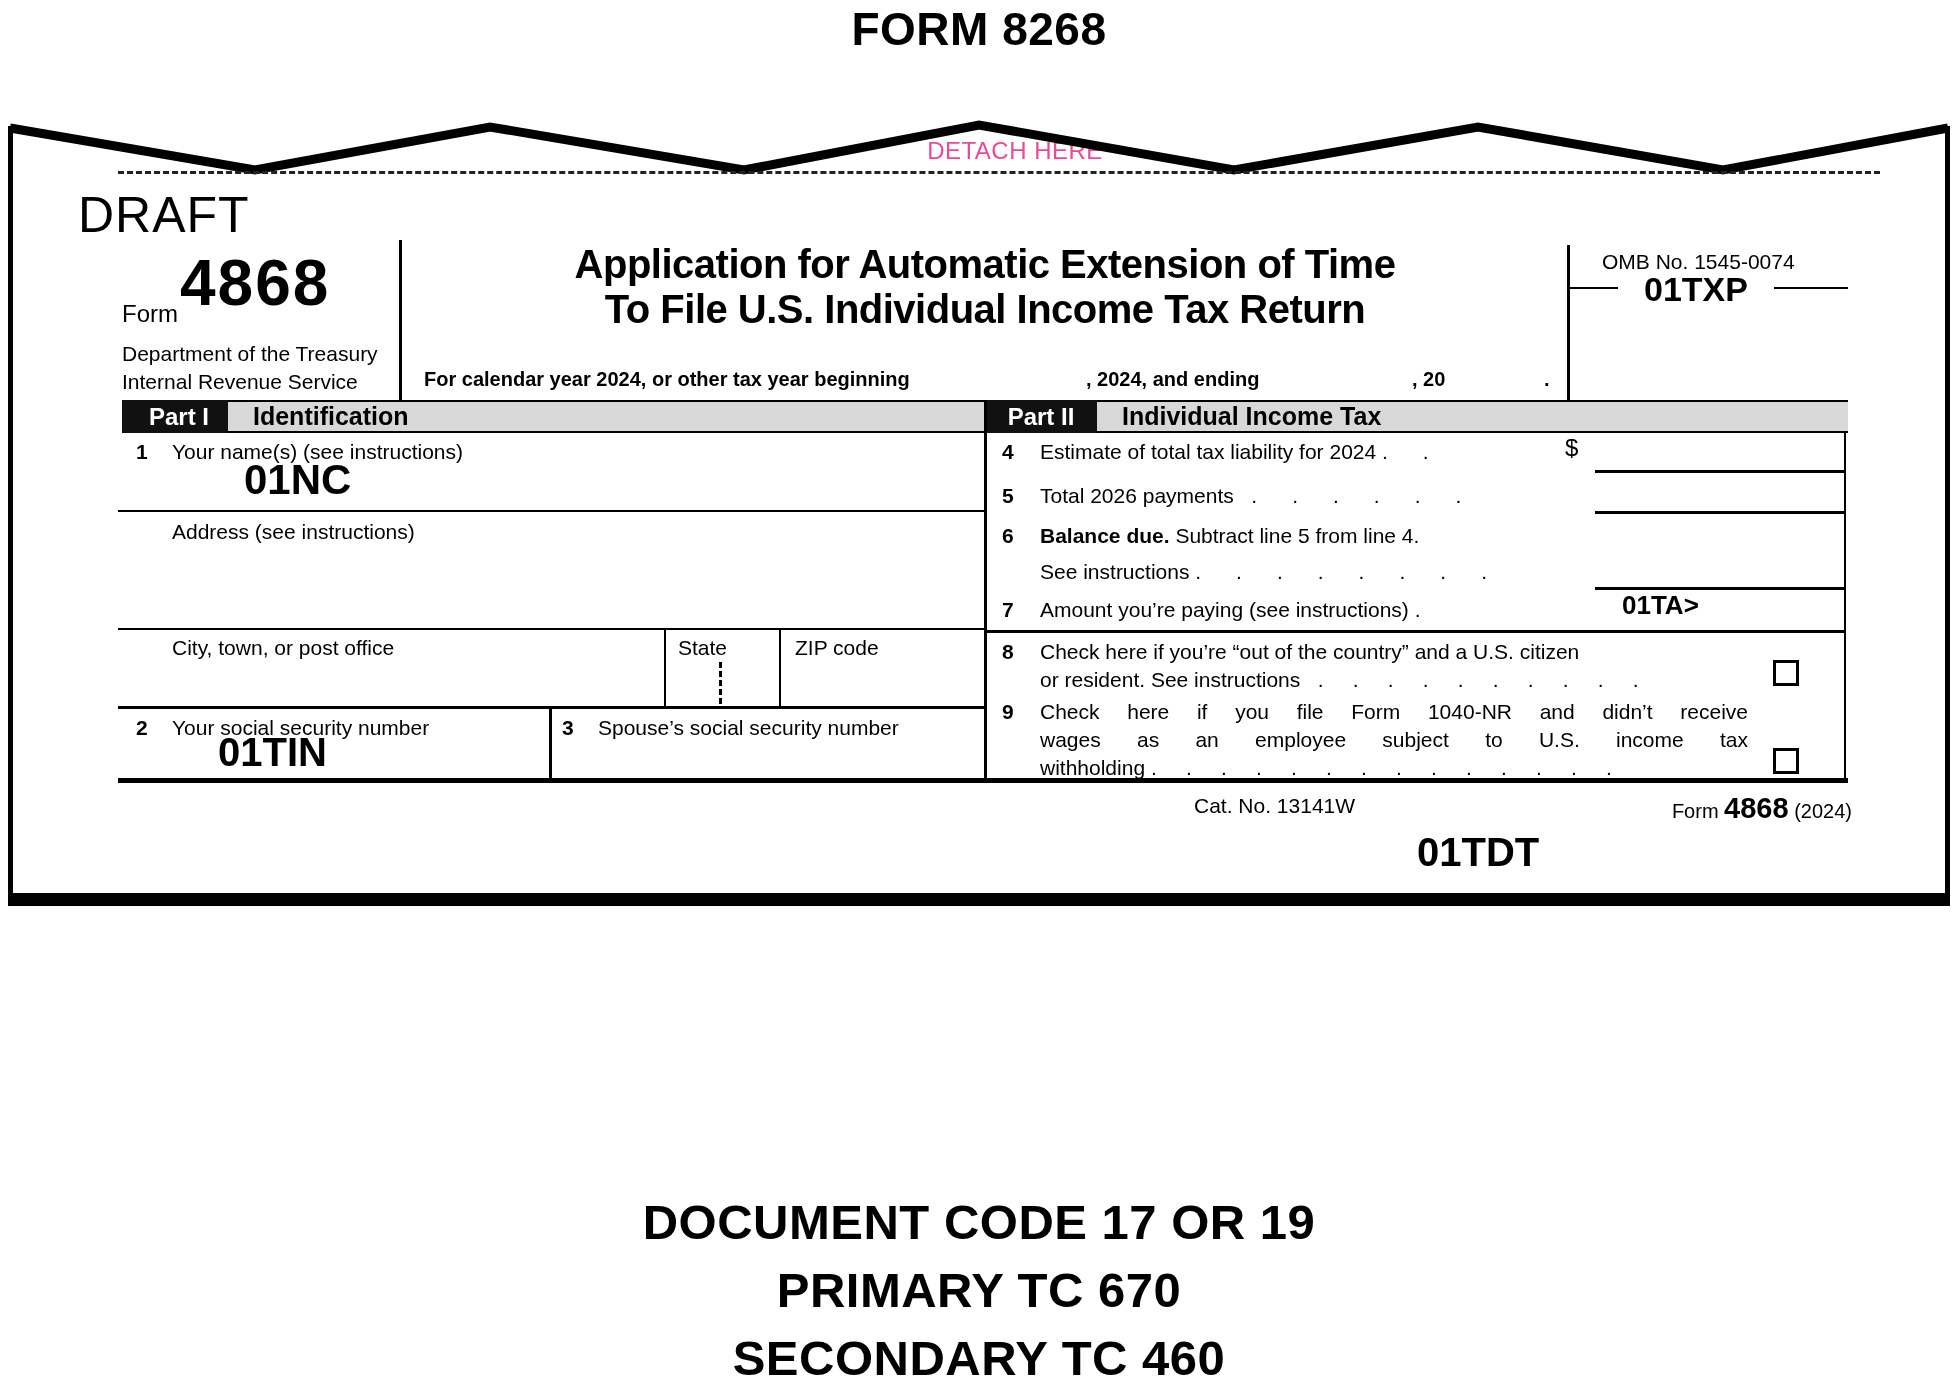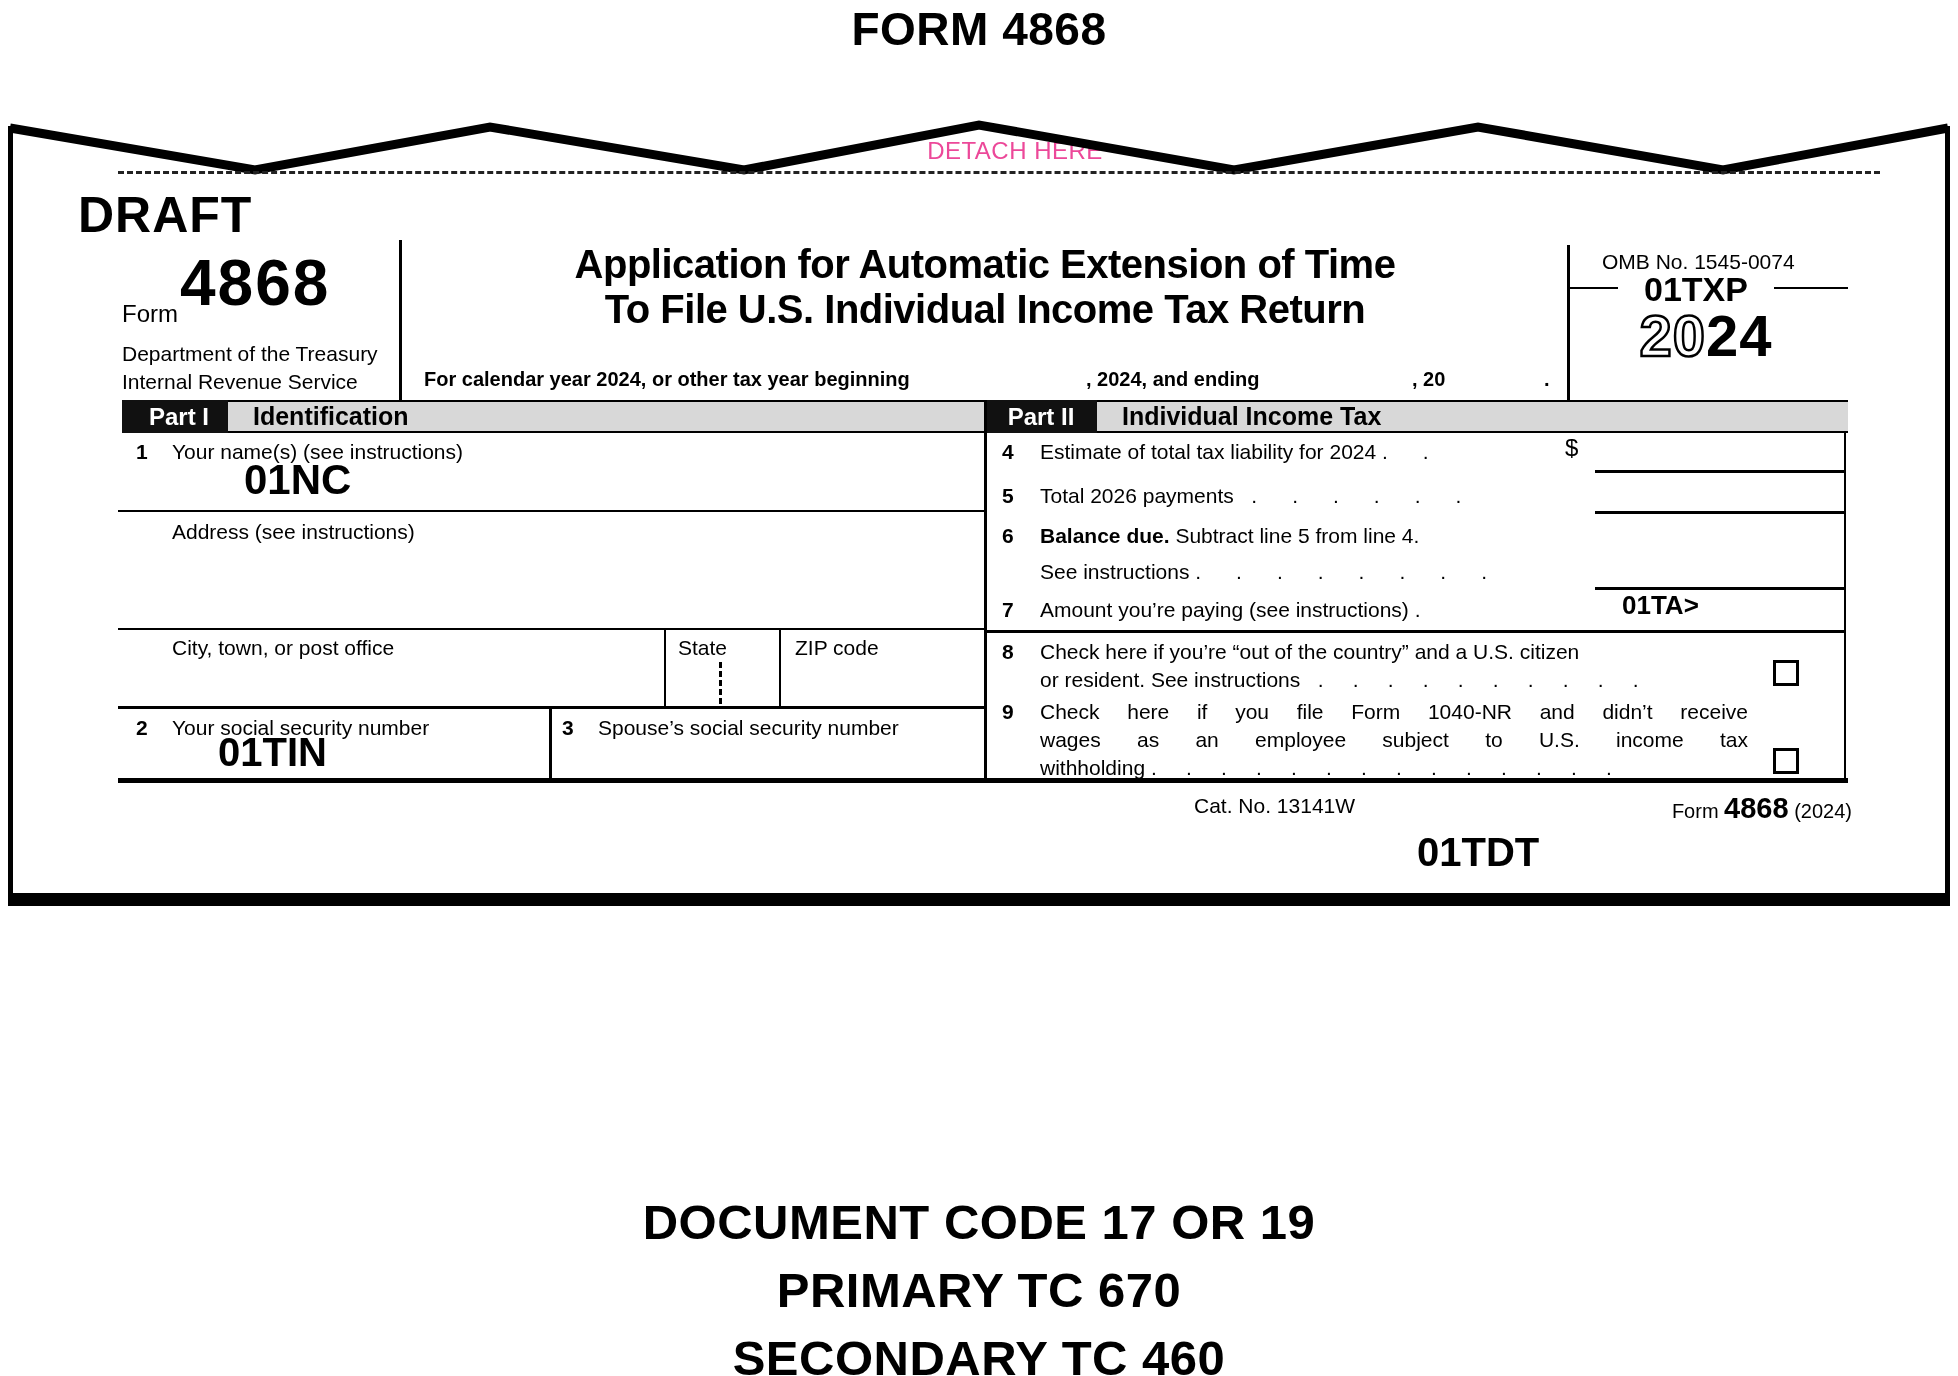--- a/index.html
+++ b/index.html
@@ -18,21 +18,21 @@
 
   .detach { top:137px; left:905px; width:220px; text-align:center; font-size:24px; color:#ec4899; letter-spacing:0.5px; }
   svg.tear { left:0; top:0; pointer-events:none; }
 
   .dashed-line { left:118px; top:171px; width:1762px; height:0; border-top:3px dashed #222; }
 
   .border-left  { left:8px;  top:126px; width:5px;  height:780px; background:#000; }
   .border-right { left:1945px; top:126px; width:5px; height:780px; background:#000; }
   .border-bottom{ left:8px; top:893px; width:1942px; height:13px; background:#000; }
 
-  .draft { left:78px; top:186px; font-size:50px; font-weight:bold; letter-spacing:1px; }
+  .draft { left:78px; top:186px; font-size:50px; font-weight:normal; letter-spacing:1px; }
 
   .form-word { left:122px; top:300px; font-size:24px; }
   .form-num-big { left:180px; top:246px; font-size:64px; font-weight:bold; letter-spacing:2px; }
   .dept { left:122px; font-size:21px; line-height:27px; }
 
   .vline { position:absolute; background:#000; }
 
   .main-title { left:405px; width:1160px; top:242px; text-align:center; font-size:40px; line-height:45px; font-weight:bold; letter-spacing:-0.5px; }
   .cal { top:368px; font-size:20px; font-weight:bold; }
 
@@ -59,21 +59,21 @@
   .bottom-block { left:0; right:0; top:1188px; text-align:center; }
   .bottom-block div { font-size:49px; line-height:68px; font-weight:bold; letter-spacing:0.5px; }
 
   .field { position:absolute; }
 </style>
 </head>
 <body>
 
 <div id="page">
 
-  <div class="abs top-title">FORM 4868</div>
+  <div class="abs top-title">FORM 8268</div>
 
   <div class="abs detach">DETACH HERE</div>
 
   <svg class="abs tear" width="1958" height="220" viewBox="0 0 1958 220">
     <polyline points="10,128 255,170 490,127 744,170 979,125 1234,170 1478,127 1723,170 1948,128" fill="none" stroke="#000" stroke-width="9"></polyline>
   </svg>
 
   <div class="abs border-left"></div>
   <div class="abs border-right"></div>
   <div class="abs border-bottom"></div>
@@ -99,21 +99,20 @@
   <div class="abs field" style="left:965px; top:368px; width:115px; height:24px;"></div>
   <div class="abs cal" style="left:1086px;">, 2024, and ending</div>
   <div class="abs field" style="left:1285px; top:368px; width:120px; height:24px;"></div>
   <div class="abs cal" style="left:1412px;">, 20</div>
   <div class="abs field" style="left:1465px; top:368px; width:70px; height:24px;"></div>
   <div class="abs cal" style="left:1544px;">.</div>
 
   <div class="abs omb">OMB No. 1545-0074</div>
   <div class="rule omb-rule"></div>
   <div class="abs txp">01TXP</div>
-  <div class="abs year"><span class="outline">20</span><span>24</span></div>
 
   <div class="bar-chip" style="left:122px; width:114px;">Part I</div>
   <div class="bar-gray" style="left:228px; width:757px;">Identification</div>
   <div class="bar-chip" style="left:985px; width:112px;">Part II</div>
   <div class="bar-gray" style="left:1097px; width:751px;">Individual Income Tax</div>
 
   <div class="abs num" style="left:136px; top:440px;">1</div>
   <div class="abs lbl" style="left:172px; top:440px;">Your name(s) (see instructions)</div>
   <div class="abs bigval" style="left:244px; top:456px; font-size:42px;">01NC</div>
   <div class="rule" style="left:118px; top:510px; width:867px; height:2px;"></div>

